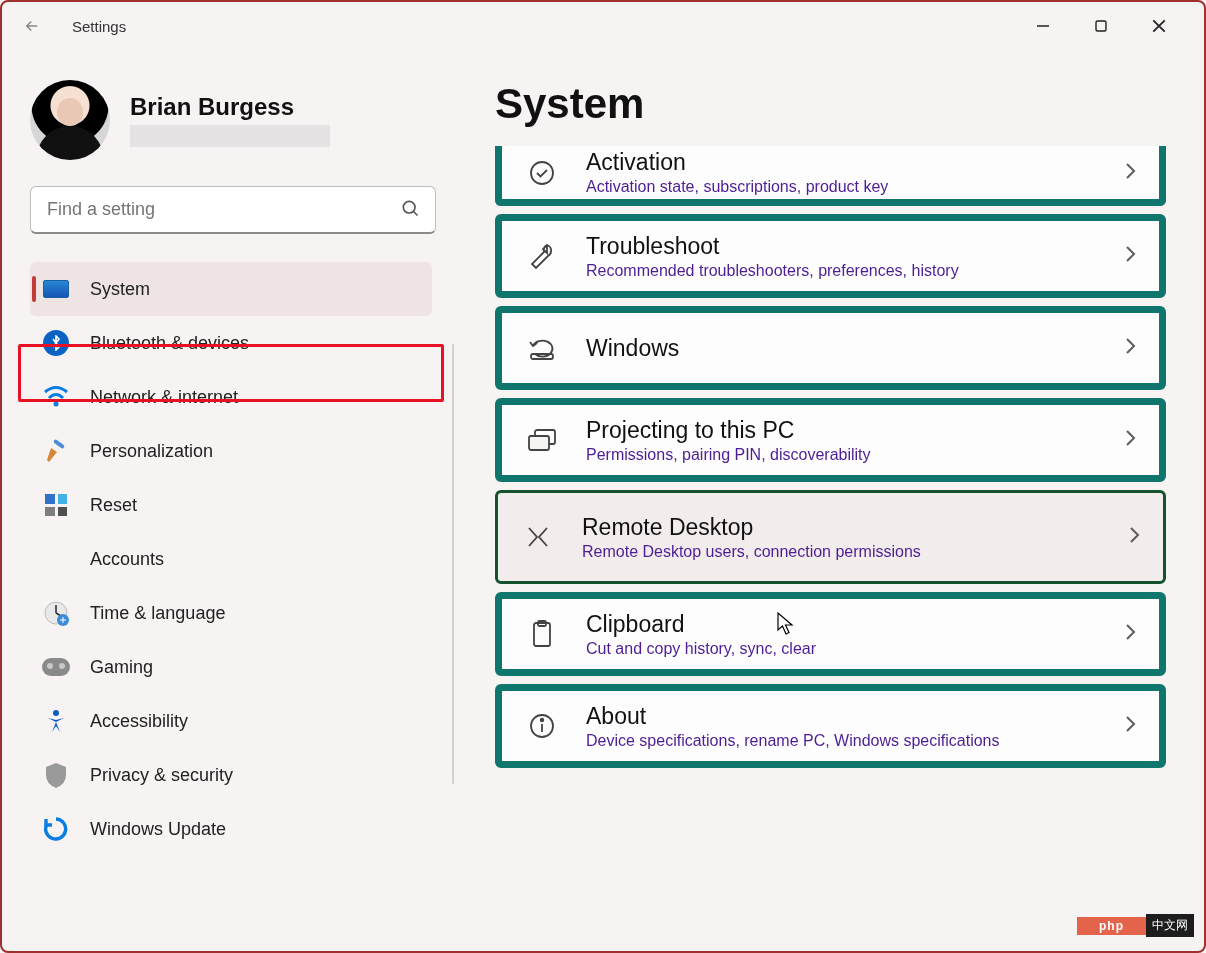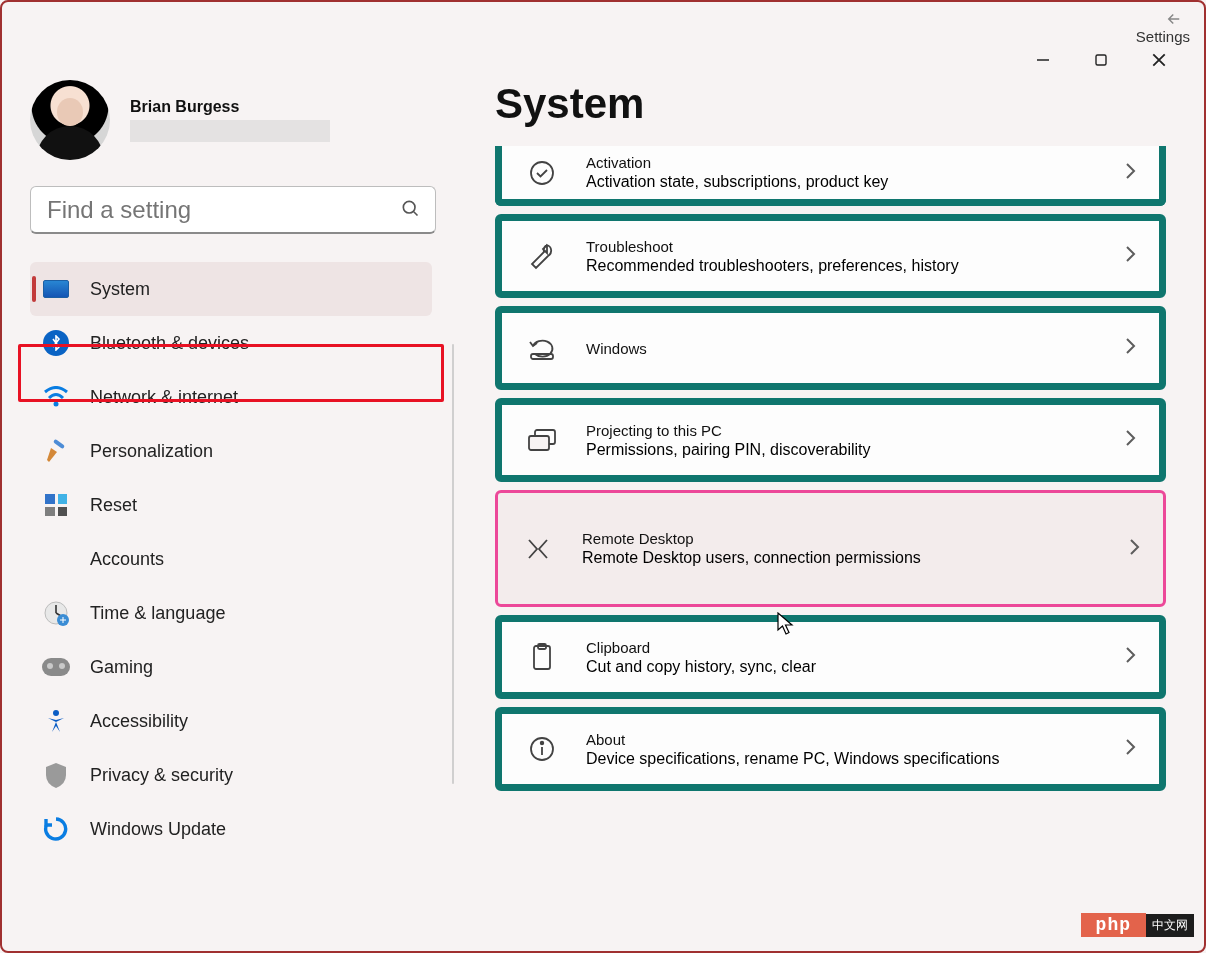--- a/index.html
+++ b/index.html
@@ -7,44 +7,44 @@
       font-family: "Segoe UI", -apple-system, sans-serif;
       background: #f7f3f3;
       width: 1206px; height: 953px;
       overflow: hidden;
       border: 2px solid #a03030;
       border-radius: 8px;
       position: relative;
     }
 
     
-    .titlebar { display: flex; align-items: flex-end; height: 48px; padding: 8px 14px; flex-direction: column; }
+    .titlebar { display: flex; align-items: center; height: 48px; padding: 8px 14px; }
     .back-btn { width: 32px; height: 32px; display: flex; align-items: center; justify-content: center; color: #888; cursor: pointer; }
     .app-title { font-size: 15px; color: #333; margin-left: 24px; }
     .window-controls { margin-left: auto; display: flex; gap: 28px; align-items: center; padding-right: 16px;}
     .win-ctrl { width: 30px; height: 30px; display:flex; align-items:center; justify-content:center; cursor:pointer; }
 
     
     .main { display:flex; height: calc(100% - 48px); }
     .sidebar { width: 448px; padding: 30px 18px 0 28px; position: relative; }
     .content { flex:1; padding: 30px 38px 0 45px; }
 
     
     .user-block { display:flex; align-items:center; gap:20px; margin-bottom: 26px; }
     .avatar { width: 80px; height:80px; border-radius:50%; background: radial-gradient(circle at 50% 32%, #f7e0d2 0 19px, #000 20px 38px, #d6d6d6 39px); position:relative; overflow:hidden; }
     .avatar::after { content:""; position:absolute; left:50%; top:18px; transform:translateX(-50%); width:26px; height:28px; background:#e9c9b6; border-radius:50% 50% 48% 48%; }
     .avatar::before { content:""; position:absolute; left:50%; bottom:-6px; transform:translateX(-50%); width:68px; height:40px; background:#111; border-radius:40px 40px 0 0;}
-    .user-name { font-size:16px; font-weight:600; color:#111; }
+    .user-name { font-size:24px; font-weight:600; color:#111; }
     .user-email { width:200px; height:22px; background:#e4e2e2; margin-top:4px; }
 
     
     .search-wrap { position:relative; width: 406px; margin-bottom: 28px;}
     .search-input {
       width:100%; height:48px; border:1px solid #bdbdbd; border-bottom:2px solid #8a8a8a;
-      border-radius:6px; padding: 0 48px 0 16px; font-size:24px; color:#5a5a5a; background:#fff; outline:none;
+      border-radius:6px; padding: 0 48px 0 16px; font-size:18px; color:#5a5a5a; background:#fff; outline:none;
     }
     .search-icon-wrap { position:absolute; right:16px; top:50%; transform:translateY(-50%); color:#555;}
 
     
     .nav { display:flex; flex-direction:column; gap: 0px; }
     .nav-item { display:flex; align-items:center; height:54px; padding:0 12px; border-radius:6px; cursor:pointer; position:relative; gap:20px; }
     .nav-item.active { background:#eee4e4; }
     .nav-item.active::before { content:""; position:absolute; left:2px; top:14px; width:4px; height:26px; background:#c23b3b; border-radius:3px; }
     .nav-icon { width:28px; height:28px; display:flex; align-items:center; justify-content:center; }
     .nav-label { font-size:18px; color:#222; }
@@ -55,32 +55,32 @@
 
     
     .page-title { font-size:42px; font-weight:600; color:#111; margin-bottom: 18px; }
     .cards { display:flex; flex-direction:column; gap:8px; }
     .card {
       display:flex; align-items:center; height:84px; background:#fdfdfd; border:7px solid #0f766e;
       border-radius:6px; padding: 0 22px 0 22px; cursor:pointer; gap: 26px;
     }
     .card-icon { width:36px; display:flex; justify-content:center; color:#434343; }
     .card-text { flex:1; }
-    .card-title { font-size:15px; color:#111; }
-    .card-sub { font-size:16px; color:#000000; margin-top:2px; }
+    .card-title { font-size:23px; color:#111; }
+    .card-sub { font-size:16px; color:#4c1d95; margin-top:2px; }
     .card-chevron { color:#5d5d5d; }
-    .card.red-highlight { border:3px solid #ec4899; background:#f3ecec; height:117px;}
+    .card.red-highlight { border:3px solid #14532d; background:#f3ecec; height:94px;}
     .card.activation-half { height:60px; border-top:none; border-radius: 0 0 6px 6px; padding-top:0;}
 
     
     .cursor { position:absolute; left: 775px; top: 610px; pointer-events:none; z-index:50;}
 
     
     .watermark { position:absolute; right:10px; bottom:14px; display:flex; align-items:center;}
-    .php-badge { background:#e3634b; color:#fff; font-size:18px; font-weight:600; padding: 2px 15px; letter-spacing:1px;font-family:Liberation Mono, monospace;}
+    .php-badge { background:#e3634b; color:#fff; font-size:12px; font-weight:600; padding: 2px 22px; letter-spacing:1px;}
     .cn-badge { background:#1d1d1d; color:#fff; font-size:12px; padding:3px 6px;}
 
     
     .icon-system { width:26px; height:18px; background:linear-gradient(180deg,#2886d3,#1455b4); border-radius:2px; border:1px solid #1b5fa4;}
     .icon-bluetooth { width:26px; height:26px; background:#0a63c4; border-radius:50%; display:flex; align-items:center; justify-content:center;}
     .icon-apps { width:22px; height:22px; display:grid; grid-template-columns:1fr 1fr; grid-template-rows:1fr 1fr; gap:3px;}
     .icon-apps span:nth-child(1){background:#3273c9;} .icon-apps span:nth-child(2){background:#41b2e6;}
     .icon-apps span:nth-child(3){background:#7e7e7e;} .icon-apps span:nth-child(4){background:#505050;}
     .icon-accounts-head { width:14px; height:14px; background:#2774c6; border-radius:50%; margin:0 auto;}
     .icon-accounts-body { width:24px; height:12px; background:#38b36e; border-radius:12px 12px 0 0; margin:2px auto 0;}

